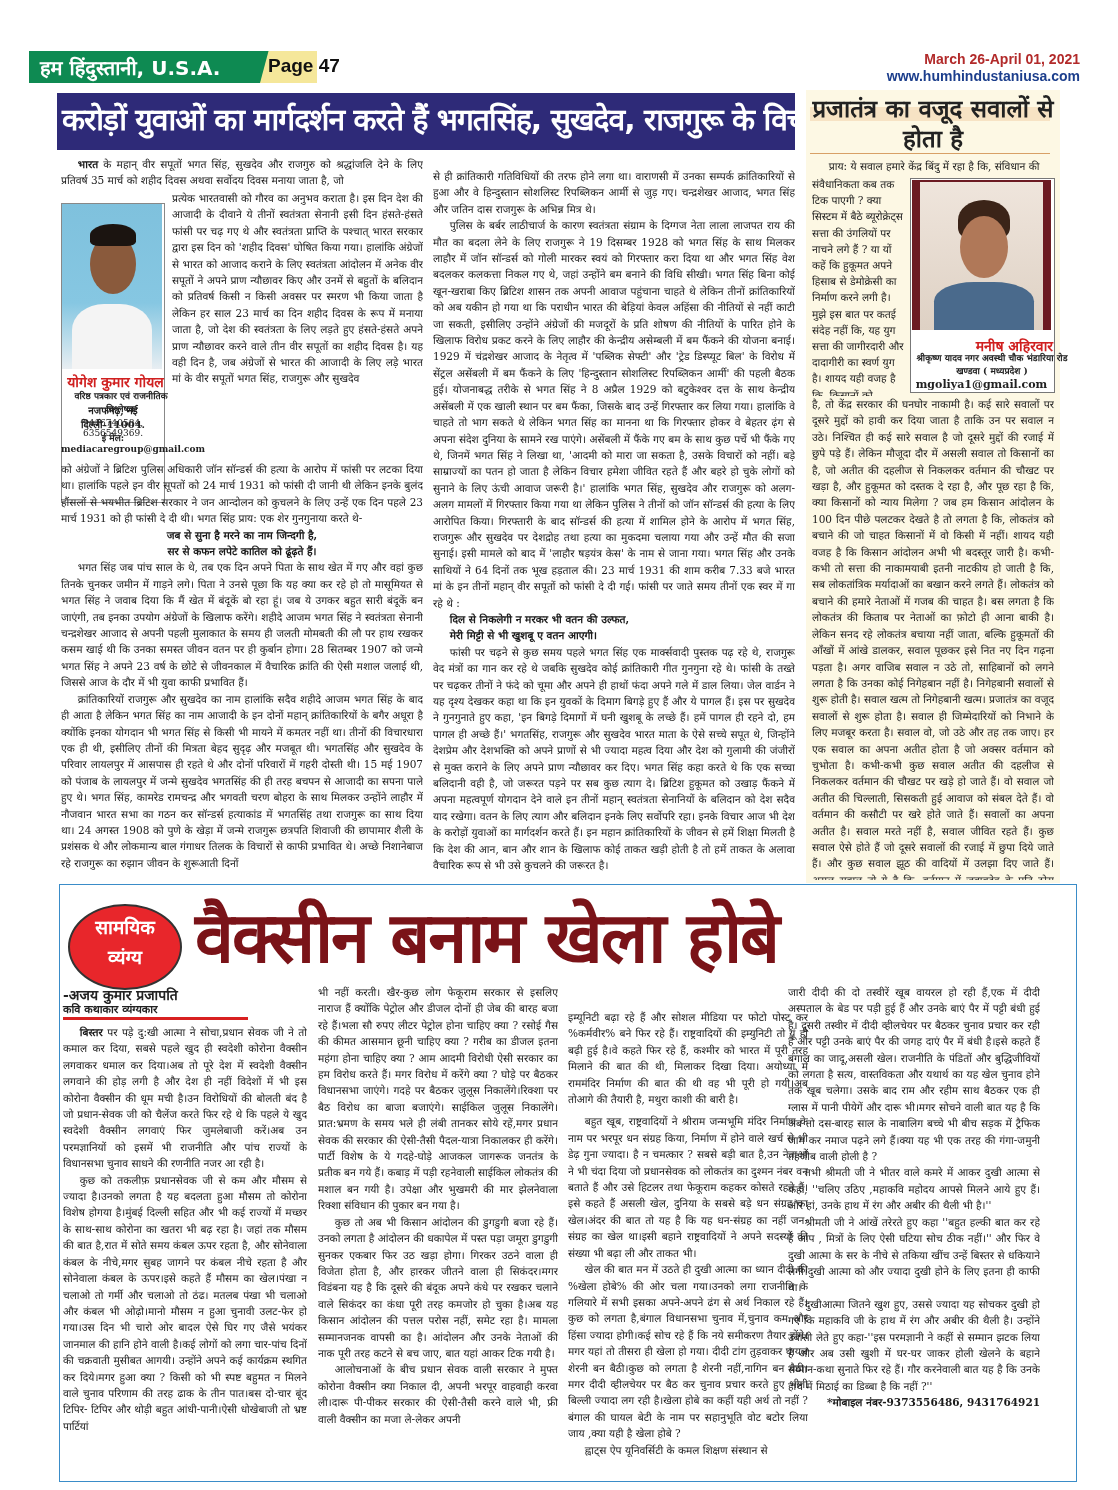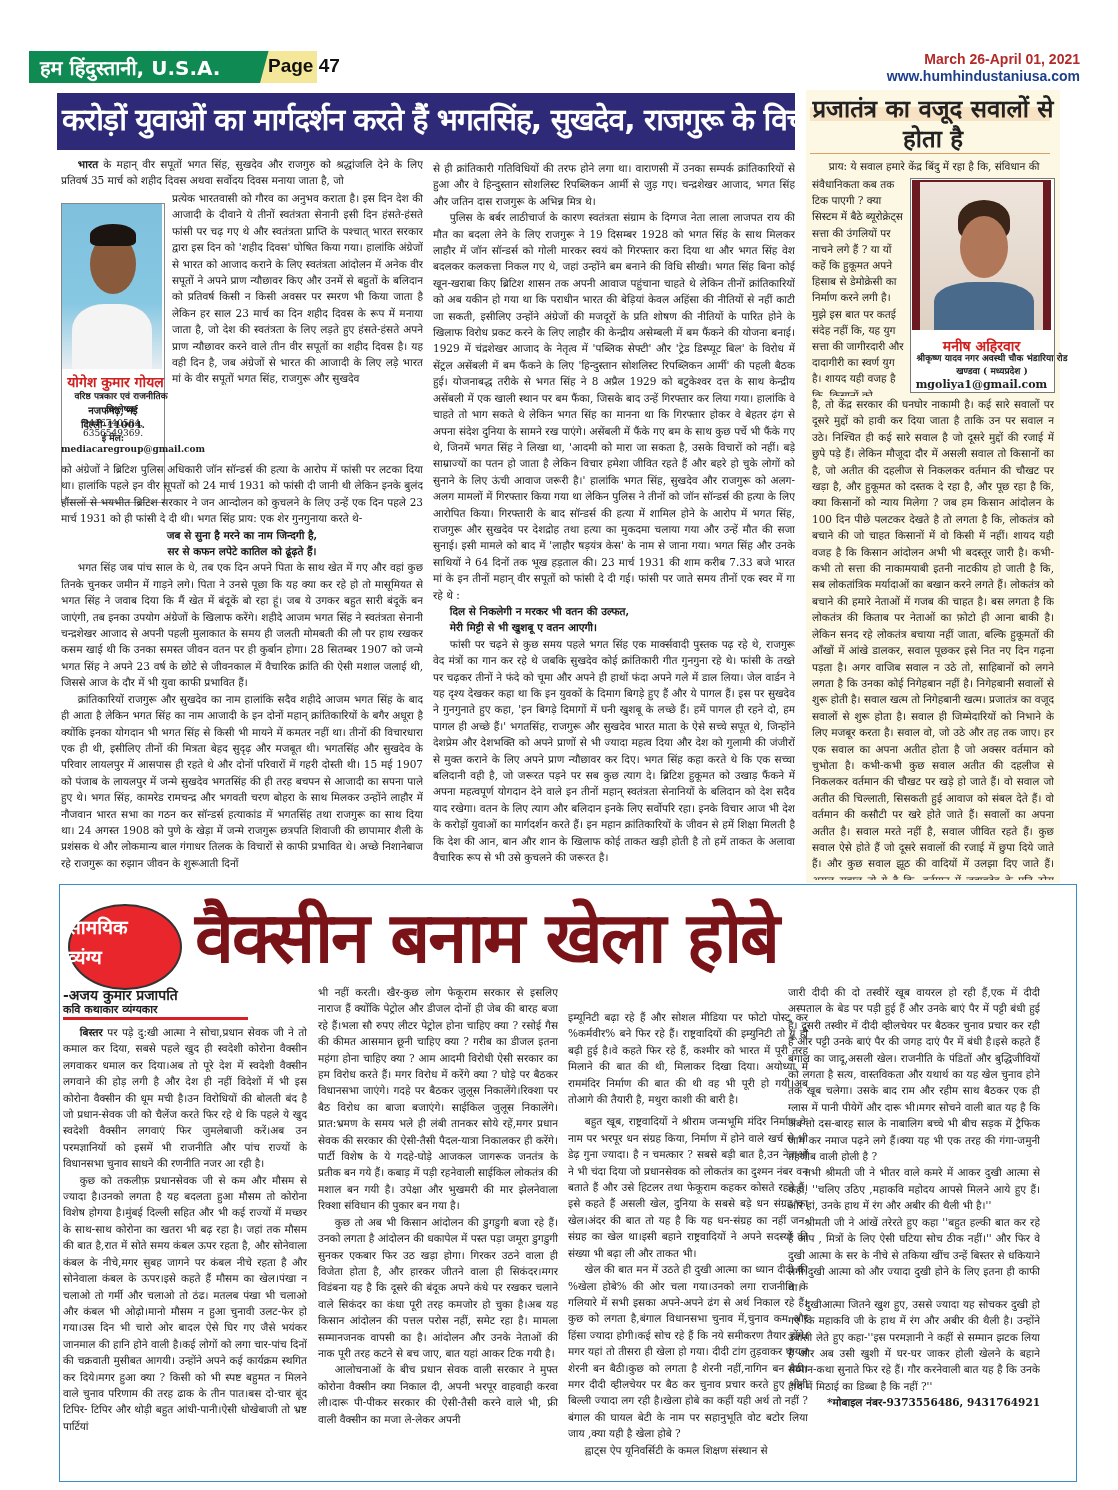--- a/index.html
+++ b/index.html
@@ -31,27 +31,27 @@
   #author1-phone{left:61px;top:418px;width:104px;text-align:center;font-size:9px;}
   #author1-email{left:61px;top:431px;width:104px;text-align:center;font-size:9px;font-weight:bold;}
   
   #right-box{left:806px;top:90px;width:254px;height:793px;background:#fdf8e4;}
   #right-title-bar1{left:810px;top:107px;width:240px;height:14px;background:#f7e3c4;}
   #right-title{left:806px;top:94px;width:254px;text-align:center;font-family:"DejaVu Sans",sans-serif;font-weight:bold;font-size:24px;line-height:30px;color:#222;}
   #right-title-rule{left:810px;top:153px;width:240px;height:1px;background:#d8a066;}
   #author2-box{left:910px;top:178px;width:143px;height:213px;background:#fff;border:1px solid #777;}
   #author2-photo{left:912px;top:180px;width:139px;height:150px;background:#6c1a22;}
   #author2-photo-inner{left:920px;top:182px;width:123px;height:148px;background:linear-gradient(180deg,#efe5dc,#ded1c4);}
-  #author2-name{left:910px;top:336px;width:143px;text-align:center;color:#d02020;font-weight:bold;font-size:14px;}
+  #author2-name{left:910px;top:336px;width:143px;text-align:right;color:#d02020;font-weight:bold;font-size:14px;}
   #author2-addr{left:910px;top:352px;width:164px;text-align:center;font-size:9px;font-weight:bold;line-height:13px;}
   #author2-email{left:910px;top:378px;width:143px;text-align:center;font-size:11px;font-weight:bold;}
   
   #satire-box{left:59px;top:884px;width:1018px;height:598px;border:1.5px solid #3a8cc8;box-sizing:border-box;}
   #satire-badge{left:68px;top:904px;width:110px;height:82px;border-radius:50%;background:#e8262b;border:2px solid #333;}
-  #satire-badge-text{left:68px;top:912px;width:114px;text-align:left;color:#fff;font-family:"DejaVu Sans",sans-serif;font-weight:bold;font-size:19px;line-height:30px;}
+  #satire-badge-text{left:68px;top:912px;width:114px;text-align:center;color:#fff;font-family:"DejaVu Sans",sans-serif;font-weight:bold;font-size:19px;line-height:30px;}
   #satire-headline{left:195px;top:888px;width:860px;color:#7a1318;font-family:"DejaVu Sans",sans-serif;font-weight:bold;font-size:70px;line-height:100px;white-space:nowrap;letter-spacing:-2px;}
   #satire-author{left:63px;top:985px;font-weight:bold;font-size:14px;}
   #satire-author-role{left:63px;top:1001px;font-weight:bold;font-size:11px;}
   #satire-rule{left:63px;top:1017px;width:185px;height:3px;background:#d82020;}
 </style>
 </head>
 <body>
 
 <div class="abs" id="masthead"></div>
 <div class="abs" id="mast-title">हम हिंदुस्तानी, U.S.A.</div>
@@ -82,21 +82,21 @@
 <div class="col txt" style="left:172px;top:190px;width:251px;height:270px;">प्रत्येक भारतवासी को गौरव का अनुभव कराता है। इस दिन देश की आजादी के दीवाने ये तीनों स्वतंत्रता सेनानी इसी दिन हंसते-हंसते फांसी पर चढ़ गए थे और स्वतंत्रता प्राप्ति के पश्चात् भारत सरकार द्वारा इस दिन को 'शहीद दिवस' घोषित किया गया। हालांकि अंग्रेजों से भारत को आजाद कराने के लिए स्वतंत्रता आंदोलन में अनेक वीर सपूतों ने अपने प्राण न्यौछावर किए और उनमें से बहुतों के बलिदान को प्रतिवर्ष किसी न किसी अवसर पर स्मरण भी किया जाता है लेकिन हर साल 23 मार्च का दिन शहीद दिवस के रूप में मनाया जाता है, जो देश की स्वतंत्रता के लिए लड़ते हुए हंसते-हंसते अपने प्राण न्यौछावर करने वाले तीन वीर सपूतों का शहीद दिवस है। यह वही दिन है, जब अंग्रेजों से भारत की आजादी के लिए लड़े भारत मां के वीर सपूतों भगत सिंह, राजगुरू और सुखदेव</div>
 
 <div class="col txt" style="left:61px;top:461px;width:362px;height:420px;">
   <div>को अंग्रेजों ने ब्रिटिश पुलिस अधिकारी जॉन सॉन्डर्स की हत्या के आरोप में फांसी पर लटका दिया था। हालांकि पहले इन वीर सूपतों को 24 मार्च 1931 को फांसी दी जानी थी लेकिन इनके बुलंद हौंसलों से भयभीत ब्रिटिश सरकार ने जन आन्दोलन को कुचलने के लिए उन्हें एक दिन पहले 23 मार्च 1931 को ही फांसी दे दी थी। भगत सिंह प्राय: एक शेर गुनगुनाया करते थे-</div>
   <div class="b center">जब से सुना है मरने का नाम जिन्दगी है,</div>
   <div class="b center">सर से कफन लपेटे कातिल को ढूंढ़ते हैं।</div>
   <div class="indent">भगत सिंह जब पांच साल के थे, तब एक दिन अपने पिता के साथ खेत में गए और वहां कुछ तिनके चुनकर जमीन में गाड़ने लगे। पिता ने उनसे पूछा कि यह क्या कर रहे हो तो मासूमियत से भगत सिंह ने जवाब दिया कि मैं खेत में बंदूकें बो रहा हूं। जब ये उगकर बहुत सारी बंदूकें बन जाएंगी, तब इनका उपयोग अंग्रेजों के खिलाफ करेंगे। शहीदे आजम भगत सिंह ने स्वतंत्रता सेनानी चन्द्रशेखर आजाद से अपनी पहली मुलाकात के समय ही जलती मोमबती की लौ पर हाथ रखकर कसम खाई थी कि उनका समस्त जीवन वतन पर ही कुर्बान होगा। 28 सितम्बर 1907 को जन्मे भगत सिंह ने अपने 23 वर्ष के छोटे से जीवनकाल में वैचारिक क्रांति की ऐसी मशाल जलाई थी, जिससे आज के दौर में भी युवा काफी प्रभावित हैं।</div>
   <div class="indent">क्रांतिकारियों राजगुरू और सुखदेव का नाम हालांकि सदैव शहीदे आजम भगत सिंह के बाद ही आता है लेकिन भगत सिंह का नाम आजादी के इन दोनों महान् क्रांतिकारियों के बगैर अधूरा है क्योंकि इनका योगदान भी भगत सिंह से किसी भी मायने में कमतर नहीं था। तीनों की विचारधारा एक ही थी, इसीलिए तीनों की मित्रता बेहद सुदृढ़ और मजबूत थी। भगतसिंह और सुखदेव के परिवार लायलपुर में आसपास ही रहते थे और दोनों परिवारों में गहरी दोस्ती थी। 15 मई 1907 को पंजाब के लायलपुर में जन्मे सुखदेव भगतसिंह की ही तरह बचपन से आजादी का सपना पाले हुए थे। भगत सिंह, कामरेड रामचन्द्र और भगवती चरण बोहरा के साथ मिलकर उन्होंने लाहौर में नौजवान भारत सभा का गठन कर सॉन्डर्स हत्याकांड में भगतसिंह तथा राजगुरू का साथ दिया था। 24 अगस्त 1908 को पुणे के खेड़ा में जन्मे राजगुरू छत्रपति शिवाजी की छापामार शैली के प्रशंसक थे और लोकमान्य बाल गंगाधर तिलक के विचारों से काफी प्रभावित थे। अच्छे निशानेबाज रहे राजगुरू का रुझान जीवन के शुरूआती दिनों</div>
 </div>
 
-<div class="col txt" style="left:433px;top:160px;width:362px;height:725px;">
+<div class="col txt" style="left:433px;top:168px;width:362px;height:725px;">
   <div>से ही क्रांतिकारी गतिविधियों की तरफ होने लगा था। वाराणसी में उनका सम्पर्क क्रांतिकारियों से हुआ और वे हिन्दुस्तान सोशलिस्ट रिपब्लिकन आर्मी से जुड़ गए। चन्द्रशेखर आजाद, भगत सिंह और जतिन दास राजगुरू के अभिन्न मित्र थे।</div>
   <div class="indent">पुलिस के बर्बर लाठीचार्ज के कारण स्वतंत्रता संग्राम के दिग्गज नेता लाला लाजपत राय की मौत का बदला लेने के लिए राजगुरू ने 19 दिसम्बर 1928 को भगत सिंह के साथ मिलकर लाहौर में जॉन सॉन्डर्स को गोली मारकर स्वयं को गिरफ्तार करा दिया था और भगत सिंह वेश बदलकर कलकत्ता निकल गए थे, जहां उन्होंने बम बनाने की विधि सीखी। भगत सिंह बिना कोई खून-खराबा किए ब्रिटिश शासन तक अपनी आवाज पहुंचाना चाहते थे लेकिन तीनों क्रांतिकारियों को अब यकीन हो गया था कि पराधीन भारत की बेड़ियां केवल अहिंसा की नीतियों से नहीं काटी जा सकती, इसीलिए उन्होंने अंग्रेजों की मजदूरों के प्रति शोषण की नीतियों के पारित होने के खिलाफ विरोध प्रकट करने के लिए लाहौर की केन्द्रीय असेम्बली में बम फैंकने की योजना बनाई। 1929 में चंद्रशेखर आजाद के नेतृत्व में 'पब्लिक सेफ्टी' और 'ट्रेड डिस्प्यूट बिल' के विरोध में सेंट्रल असेंबली में बम फैंकने के लिए 'हिन्दुस्तान सोशलिस्ट रिपब्लिकन आर्मी' की पहली बैठक हुई। योजनाबद्ध तरीके से भगत सिंह ने 8 अप्रैल 1929 को बटुकेश्वर दत्त के साथ केन्द्रीय असेंबली में एक खाली स्थान पर बम फैंका, जिसके बाद उन्हें गिरफ्तार कर लिया गया। हालांकि वे चाहते तो भाग सकते थे लेकिन भगत सिंह का मानना था कि गिरफ्तार होकर वे बेहतर ढ़ंग से अपना संदेश दुनिया के सामने रख पाएंगे। असेंबली में फैंके गए बम के साथ कुछ पर्चे भी फैंके गए थे, जिनमें भगत सिंह ने लिखा था, 'आदमी को मारा जा सकता है, उसके विचारों को नहीं। बड़े साम्राज्यों का पतन हो जाता है लेकिन विचार हमेशा जीवित रहते हैं और बहरे हो चुके लोगों को सुनाने के लिए ऊंची आवाज जरूरी है।' हालांकि भगत सिंह, सुखदेव और राजगुरू को अलग-अलग मामलों में गिरफ्तार किया गया था लेकिन पुलिस ने तीनों को जॉन सॉन्डर्स की हत्या के लिए आरोपित किया। गिरफ्तारी के बाद सॉन्डर्स की हत्या में शामिल होने के आरोप में भगत सिंह, राजगुरू और सुखदेव पर देशद्रोह तथा हत्या का मुकदमा चलाया गया और उन्हें मौत की सजा सुनाई। इसी मामले को बाद में 'लाहौर षड़यंत्र केस' के नाम से जाना गया। भगत सिंह और उनके साथियों ने 64 दिनों तक भूख हड़ताल की। 23 मार्च 1931 की शाम करीब 7.33 बजे भारत मां के इन तीनों महान् वीर सपूतों को फांसी दे दी गई। फांसी पर जाते समय तीनों एक स्वर में गा रहे थे :</div>
   <div class="b" style="padding-left:1.6em;">दिल से निकलेगी न मरकर भी वतन की उल्फत,</div>
   <div class="b" style="padding-left:1.6em;">मेरी मिट्टी से भी खुशबू ए वतन आएगी।</div>
   <div class="indent">फांसी पर चढ़ने से कुछ समय पहले भगत सिंह एक मार्क्सवादी पुस्तक पढ़ रहे थे, राजगुरू वेद मंत्रों का गान कर रहे थे जबकि सुखदेव कोई क्रांतिकारी गीत गुनगुना रहे थे। फांसी के तख्ते पर चढ़कर तीनों ने फंदे को चूमा और अपने ही हाथों फंदा अपने गले में डाल लिया। जेल वार्डन ने यह दृश्य देखकर कहा था कि इन युवकों के दिमाग बिगड़े हुए हैं और ये पागल हैं। इस पर सुखदेव ने गुनगुनाते हुए कहा, 'इन बिगड़े दिमागों में घनी खुशबू के लच्छे हैं। हमें पागल ही रहने दो, हम पागल ही अच्छे हैं।' भगतसिंह, राजगुरू और सुखदेव भारत माता के ऐसे सच्चे सपूत थे, जिन्होंने देशप्रेम और देशभक्ति को अपने प्राणों से भी ज्यादा महत्व दिया और देश को गुलामी की जंजीरों से मुक्त कराने के लिए अपने प्राण न्यौछावर कर दिए। भगत सिंह कहा करते थे कि एक सच्चा बलिदानी वही है, जो जरूरत पड़ने पर सब कुछ त्याग दे। ब्रिटिश हुकूमत को उखाड़ फैंकने में अपना महत्वपूर्ण योगदान देने वाले इन तीनों महान् स्वतंत्रता सेनानियों के बलिदान को देश सदैव याद रखेगा। वतन के लिए त्याग और बलिदान इनके लिए सर्वोपरि रहा। इनके विचार आज भी देश के करोड़ों युवाओं का मार्गदर्शन करते हैं। इन महान क्रांतिकारियों के जीवन से हमें शिक्षा मिलती है कि देश की आन, बान और शान के खिलाफ कोई ताकत खड़ी होती है तो हमें ताकत के अलावा वैचारिक रूप से भी उसे कुचलने की जरूरत है।</div>
 </div>
 
 <div class="abs" id="right-box"></div>
 <div class="abs" id="right-title-bar1"></div>
 <div class="abs" id="right-title">प्रजातंत्र का वजूद सवालों से होता है</div>

